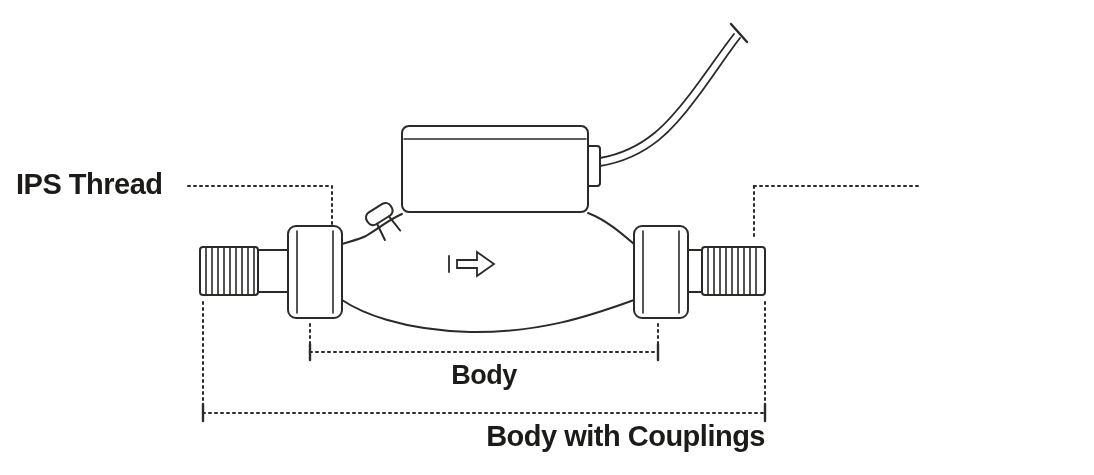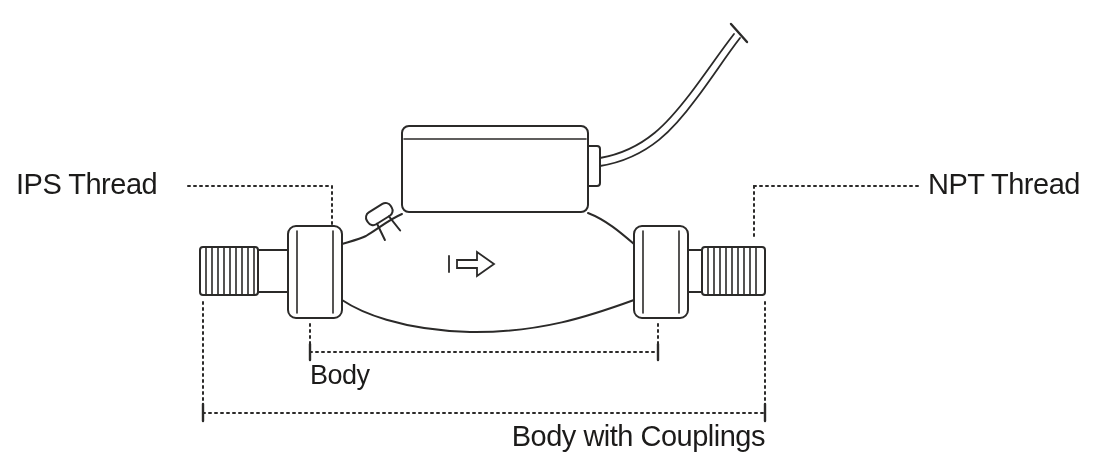--- a/index.html
+++ b/index.html
@@ -12,30 +12,30 @@
     position: relative;
     width: 1094px;
     height: 475px;
     background: #ffffff;
     overflow: hidden;
   }
   svg { position: absolute; left: 0; top: 0; }
   .dim-label, .thread-label {
     position: absolute;
     color: #1c1b1a;
-    font-weight: 400;
+    font-weight: 700;
     letter-spacing: -0.5px;
     white-space: nowrap;
     user-select: none;
   }
   .label-ips  { left: 16px;  top: 168px; font-size: 29px; }
   .label-npt  { left: 928px; top: 168px; font-size: 29px; }
   .label-body {
     left: 310px; top: 360px; width: 348px;
-    text-align: left; font-size: 27px;
+    text-align: center; font-size: 27px;
   }
   .label-bwc {
     left: 203px; top: 420px; width: 562px;
     text-align: right; font-size: 29px;
   }
 </style>
 </head>
 <body>
 
 <div class="canvas">
@@ -114,18 +114,17 @@
 
     <g>
       <path d="M203 302 V420 M765 302 V420 M203 413 H765" stroke-dasharray="2 4"></path>
       <path d="M203 404 V421" stroke-width="2.4"></path>
       <path d="M765 404 V421" stroke-width="2.4"></path>
     </g>
   </svg>
 
   <div class="thread-label label-ips">IPS Thread</div>
 
-  <div class="thread-label label-npt">NPT Thread</div>
 
   <div class="dim-label label-body">Body</div>
 
   <div class="dim-label label-bwc">Body with Couplings</div>
 </div>
 
 </body></html>

